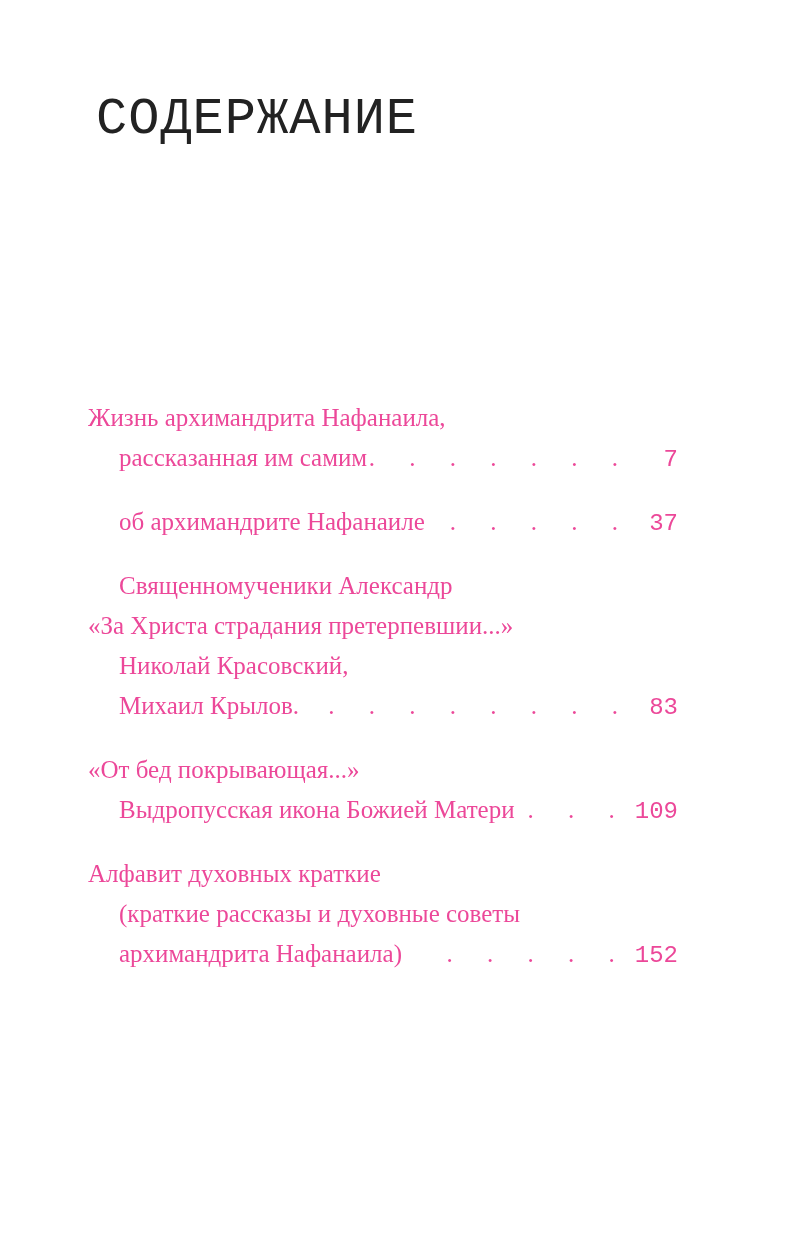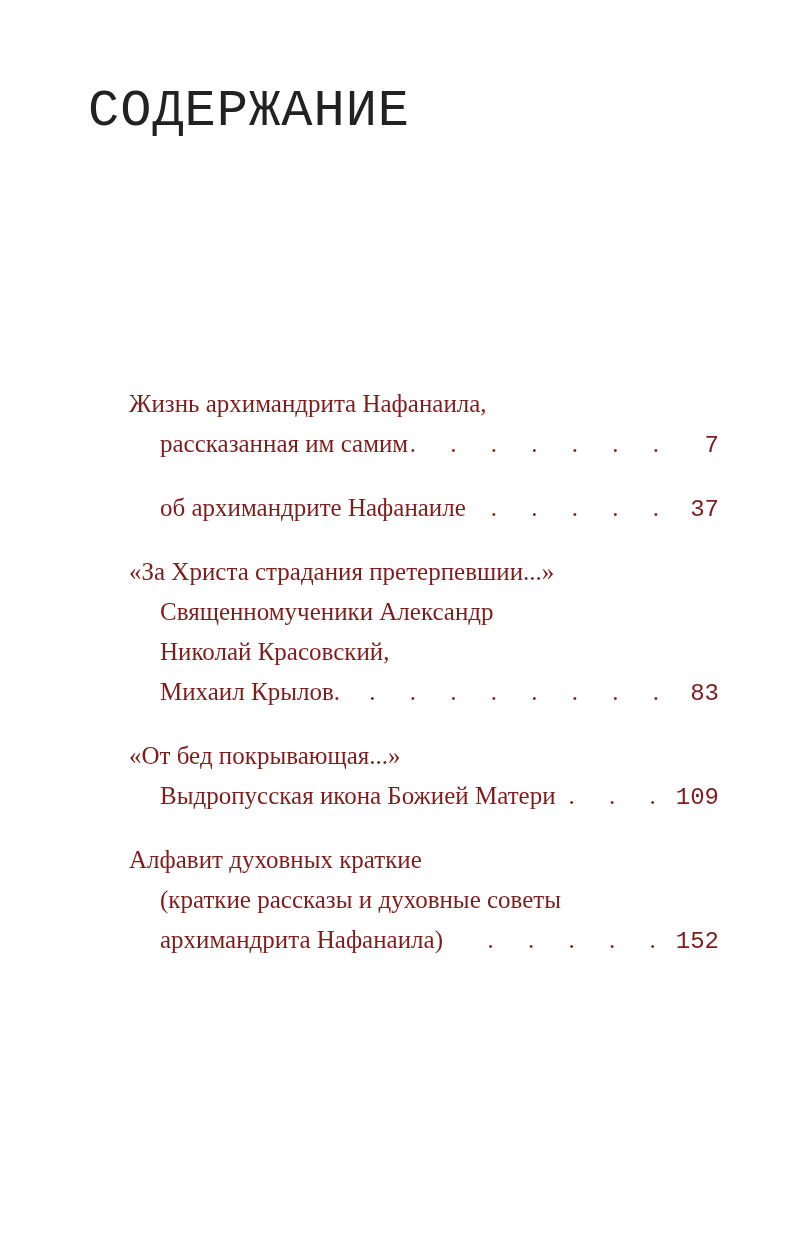--- a/index.html
+++ b/index.html
@@ -15,33 +15,32 @@
       color: #1c1c1c;
     }
     .page-title {
       position: absolute;
       left: 88px;
       top: 82px;
       font-family: "Liberation Mono", "DejaVu Sans Mono", monospace;
       font-size: 52px;
       letter-spacing: 1px;
       line-height: 60px;
-      margin: 0;
+      margin: 8px;
       font-weight: normal;
       color: #222222;
     }
     .toc {
       position: absolute;
       left: 88px;
-      top: 384px;
+      top: 398px;
       width: 590px;
       font-family: "Liberation Serif", "DejaVu Serif", serif;
       font-size: 25px;
-      color: #7f1d1d;
-      margin-left: 41px;
+      color: #ec4899;
     }
     .entry {
       margin-bottom: 24px;
     }
     .line {
       height: 40px;
       line-height: 40px;
       white-space: nowrap;
       position: relative;
     }
@@ -91,22 +90,22 @@
 
   <div class="entry">
     <div class="line indent last">
       <span class="text">об архимандрите Нафанаиле</span>
       <span class="dots">. . . . . .</span>
       <span class="page-num">37</span>
     </div>
   </div>
 
   <div class="entry">
+    <div class="line indent">Священномученики Александр</div>
     <div class="line">«За Христа страдания претерпевшии...»</div>
-    <div class="line indent">Священномученики Александр</div>
     <div class="line indent">Николай Красовский,</div>
     <div class="line indent last">
       <span class="text">Михаил Крылов.</span>
       <span class="dots">. . . . . . . . . . . .</span>
       <span class="page-num">83</span>
     </div>
   </div>
 
   <div class="entry">
     <div class="line">«От бед покрывающая...»</div>

